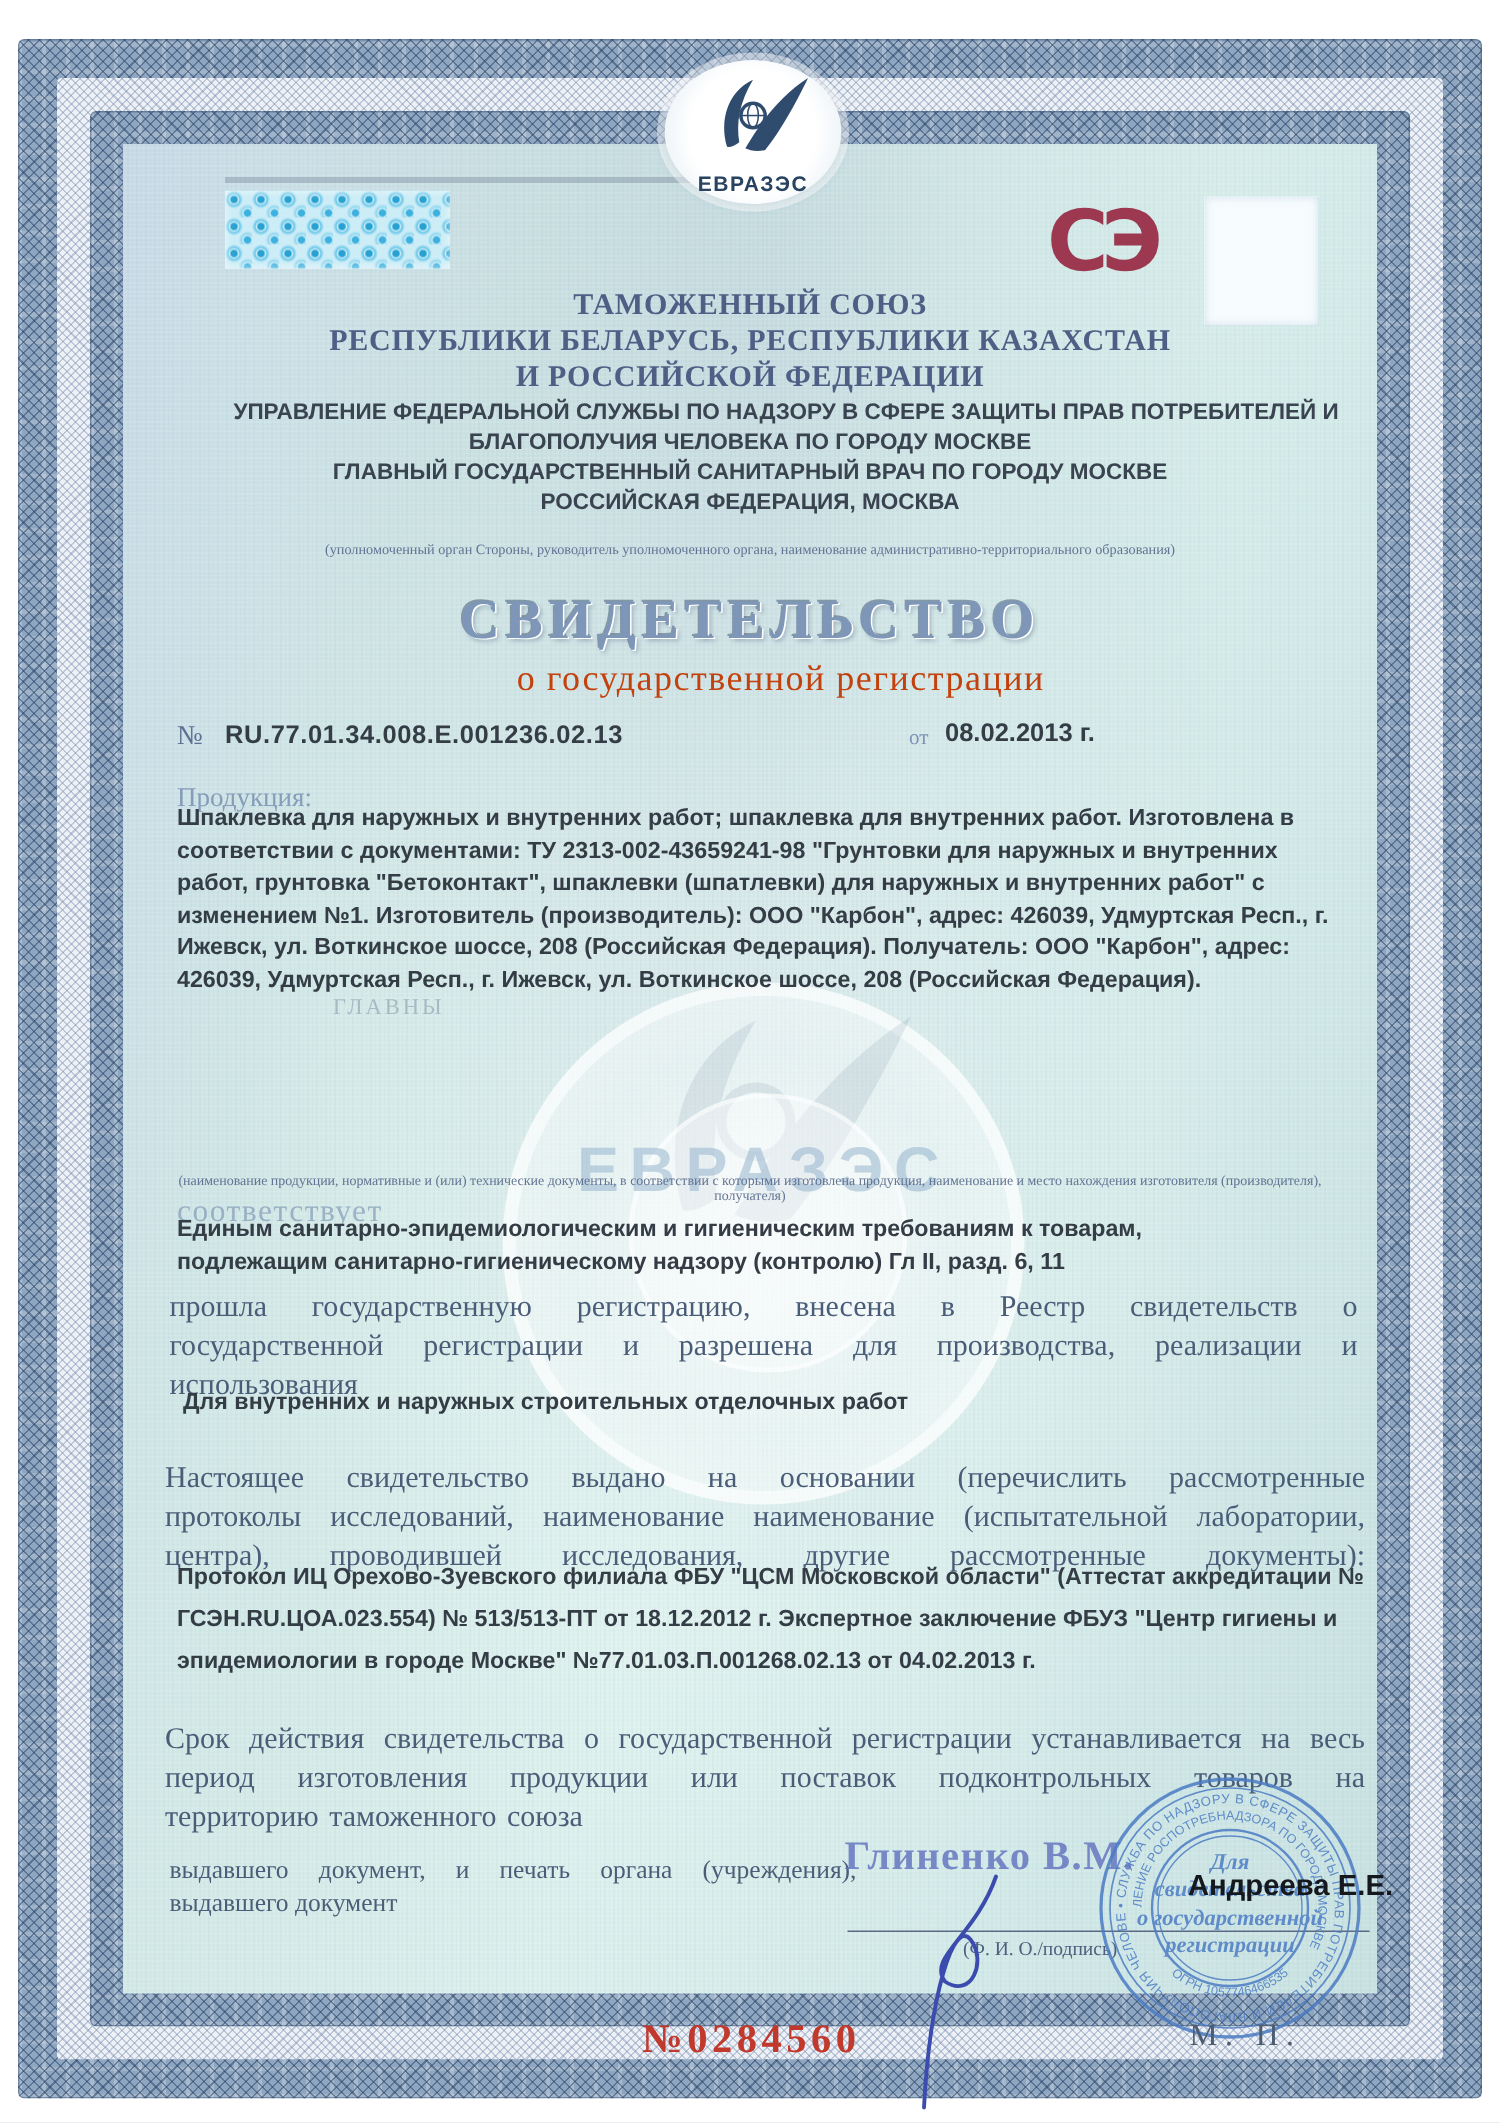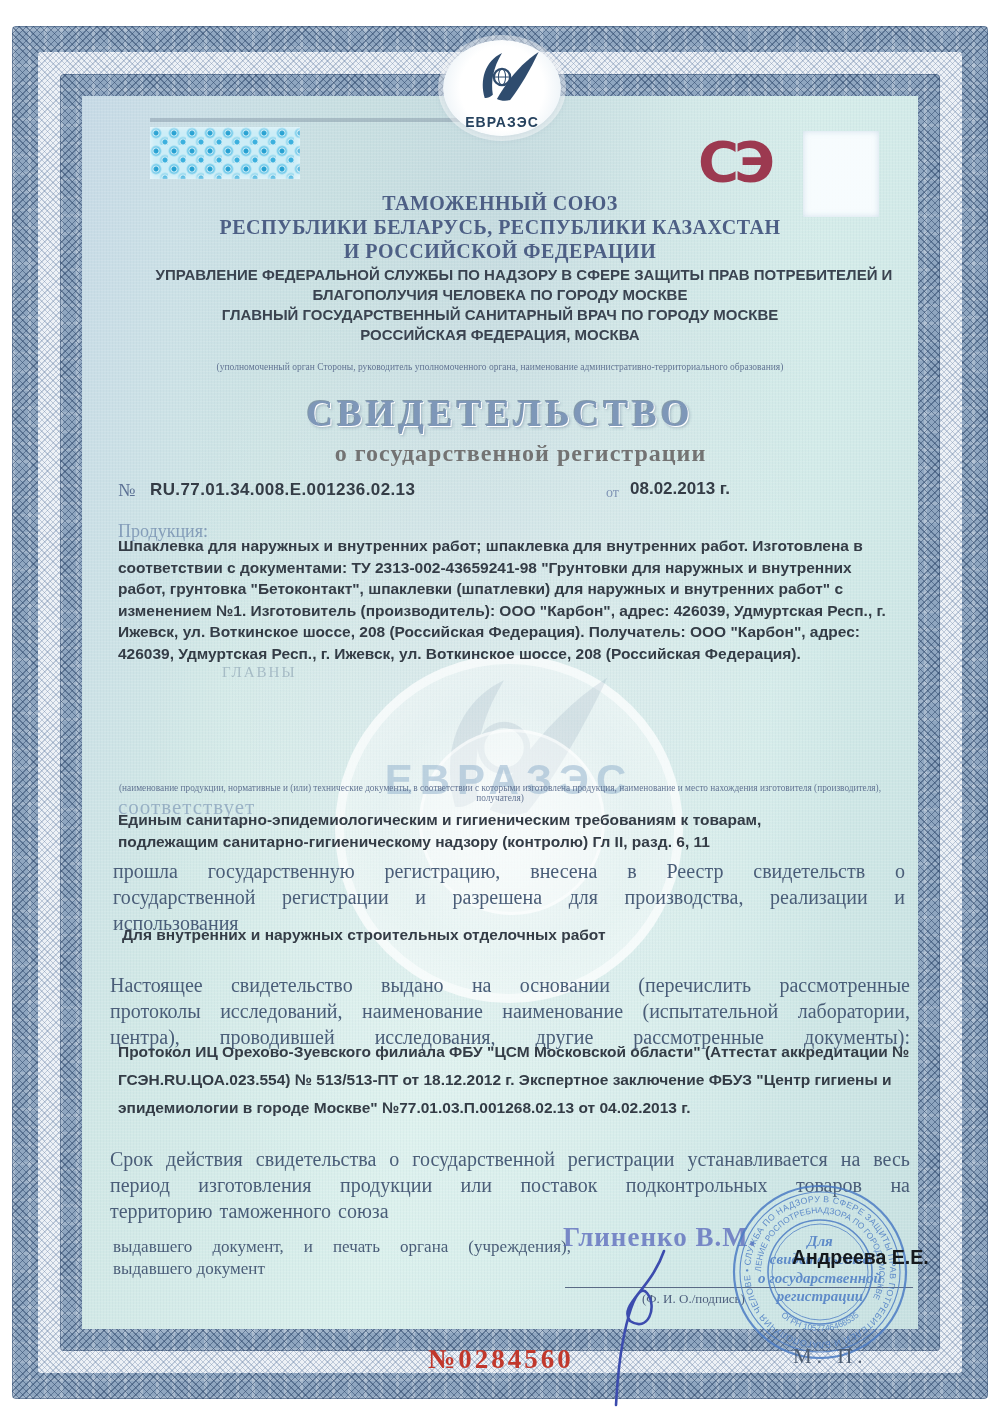--- a/index.html
+++ b/index.html
@@ -43,21 +43,21 @@
         repeating-linear-gradient(90deg, rgba(120,150,170,.06) 0 1px, transparent 1px 3px);
       pointer-events:none;}
   
   .abs{position:absolute;z-index:3;}
   .ctr{left:0;right:0;text-align:center;}
   .serifhead{font-family:"Liberation Serif",serif;font-weight:bold;color:#4d5f85;font-size:20px;letter-spacing:.5px;}
   .sanshead{font-family:"Liberation Sans",sans-serif;font-weight:bold;color:#3a4350;font-size:15px;}
   .tiny{font-size:9.5px;color:#56688a;opacity:.9;}
   .doc-title{font-size:37px;font-weight:bold;letter-spacing:4px;color:var(--title-blue,#7e97b8);
      text-shadow:1px 1px 0 #fff,-1px -1px 0 rgba(70,92,122,.55),2px 2px 3px rgba(70,92,122,.35);}
-  .doc-sub{font-size:24px;font-weight:bold;color:#737373;letter-spacing:1px;margin-left:41px;}
+  .doc-sub{font-size:24px;font-weight:normal;color:#c2410c;letter-spacing:1px;margin-left:41px;}
   .sansbody{font-family:"Liberation Sans",sans-serif;font-weight:bold;color:var(--ink-sans,#343c46);
      font-size:15.5px;line-height:21.5px;}
   .serifpar{color:var(--ink-serif,#4a5d78);font-size:20px;line-height:26px;}
   .jline{text-align:justify;text-align-last:justify;}
   .jlast{text-align-last:left;}
   .faintlbl{color:rgba(104,130,168,.72);}
   .serial{font-weight:bold;font-size:27px;letter-spacing:3px;color:var(--accent-red,#c1382c);z-index:6;margin-top:48px;}
   
   .euro-circle{position:absolute;left:443px;top:40px;width:118px;height:96px;border-radius:50%;
      background:radial-gradient(circle,#ffffff 55%,#eef4f8 80%,#dfe9f0 100%);

